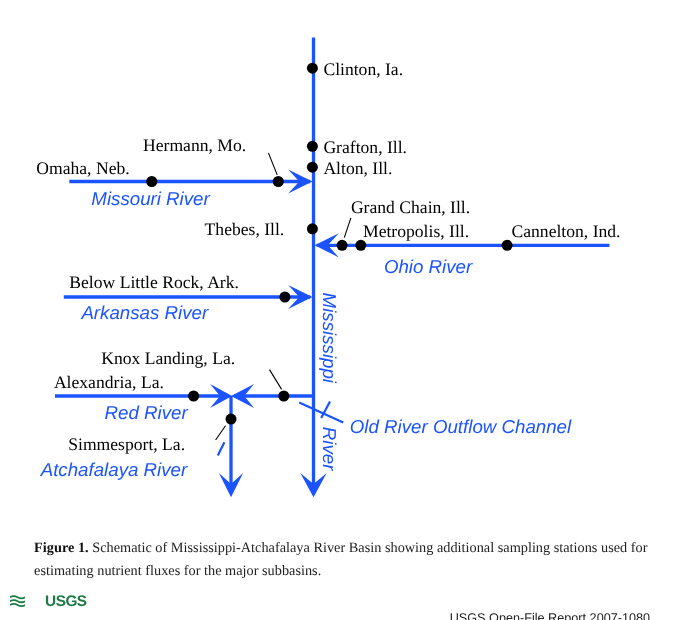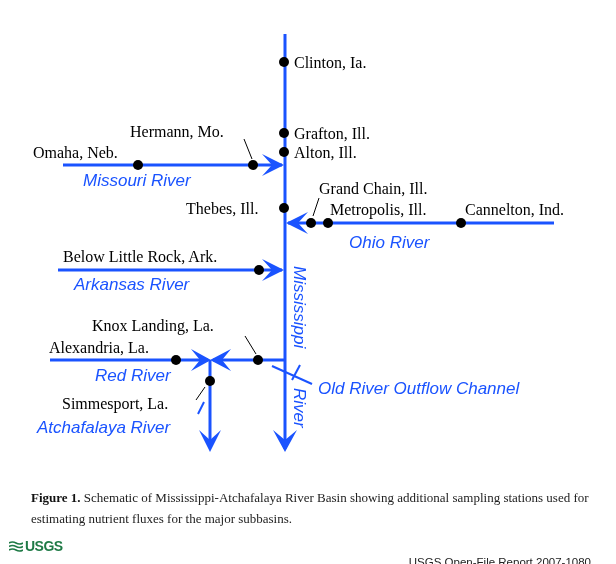--- a/index.html
+++ b/index.html
@@ -8,21 +8,21 @@
   .station { font-family: "Liberation Serif", serif; font-size: 16px; fill: #000; }
   .river { font-family: "Liberation Sans", sans-serif; font-size: 17px; font-style: italic; fill: #1a53ff; }
   .caption {
     position: absolute; left: 31px; top: 488px; width: 560px;
     font-family: Liberation Serif, serif; font-size: 13px; line-height: 20.5px; color: #222;
   }
   .caption b { font-weight: bold; color: #111; }
   .usgs-logo {
     position: absolute; left: 9px; top: 538px;
     font-family: "Liberation Sans", sans-serif; font-weight: bold; font-size: 14px; color: #1f7a46;
-    letter-spacing: -0.5px; display: flex; align-items: center; gap: 2px;
+    letter-spacing: -0.5px; display: flex; align-items: center; gap: 18px;
   }
   .report {
     position: absolute; right: 25px; top: 556px;
     font-family: "Liberation Sans", sans-serif; font-size: 11.5px; color: #222;
   }
 </style>
 </head>
 <body>
 
 <svg id="diagram" width="616" height="464" viewBox="0 0 616 464">

